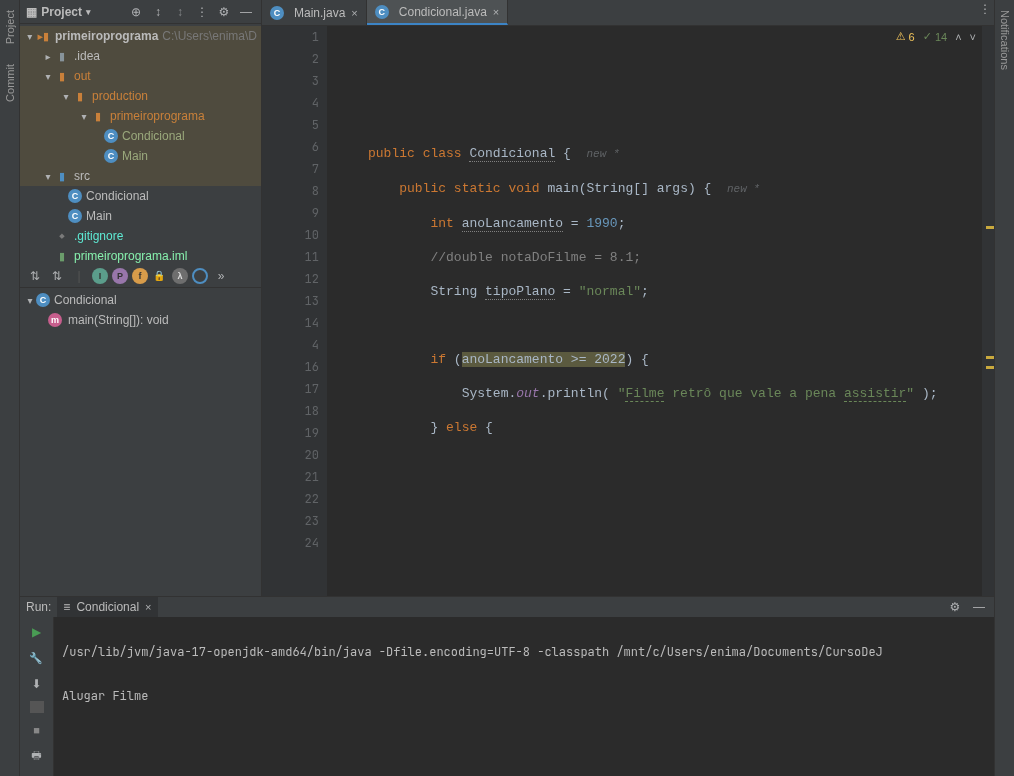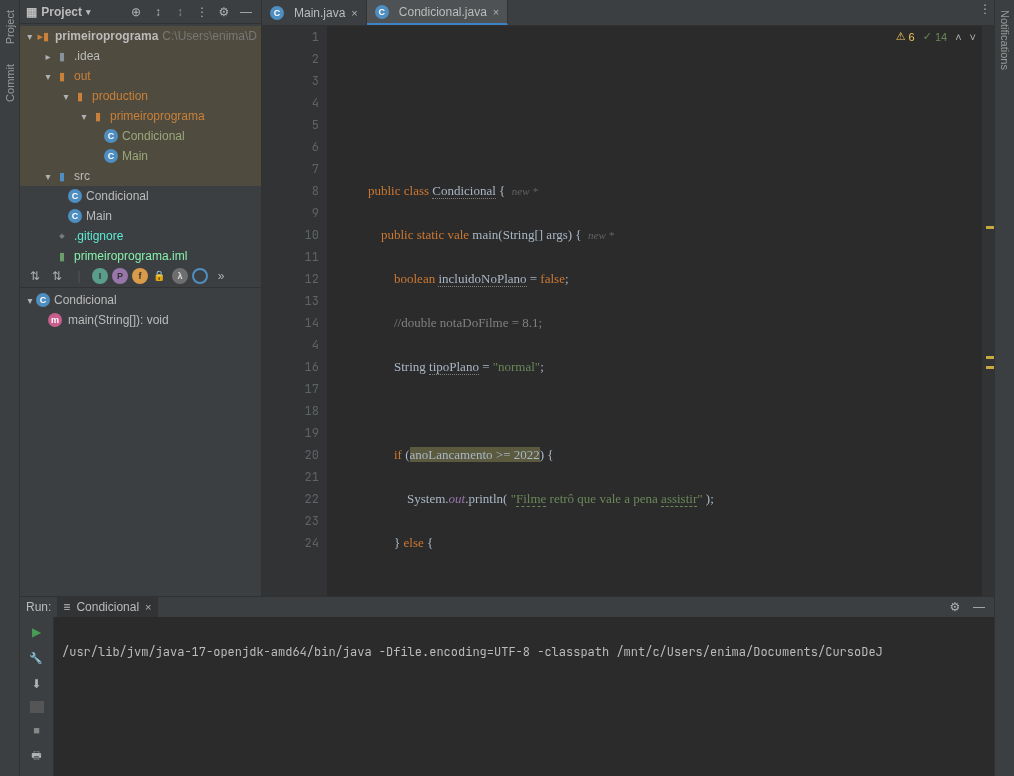--- a/index.html
+++ b/index.html
@@ -43,21 +43,21 @@
 .tab.active { background: #4e5254; border-bottom: 2px solid #3c84c6; }
 .tabstrip .spacer { flex: 1; }
 .editor-body { flex: 1; display: flex; position: relative; overflow: hidden; }
 .status-badges { position: absolute; top: 4px; right: 18px; display: flex; gap: 8px; align-items: center; font-size: 11px; z-index: 5; }
 .badge { display: inline-flex; align-items: center; gap: 3px; }
 .badge.warn { color: #f2c55c; }
 .badge.ok { color: #6a8759; }
 .badge.arrow { color: #afb1b3; cursor: pointer; }
 .gutter { width: 66px; background: #313335; border-right: 1px solid #2b2b2b; font-family: "JetBrains Mono","Consolas",monospace; font-size: 12px; color: #606366; text-align: right; padding-right: 8px; position: relative; }
 .gutter .ln { height: 22px; line-height: 22px; position: relative; }
-.code { flex: 1; font-family: Liberation Serif, serif; font-size: 13px; line-height: 22px; padding-left: 40px; color: #a9b7c6; white-space: pre; overflow-x: auto; }
+.code { flex: 1; font-family: Liberation Mono, monospace; font-size: 13px; line-height: 17px; padding-left: 40px; color: #a9b7c6; white-space: pre; overflow-x: auto; }
 .kw { color: #cc7832; font-weight: normal; }
 .str { color: #6a8759; }
 .num { color: #6897bb; }
 .com { color: #808080; }
 .fld { font-style: italic; color: #9876aa; }
 .hl { background: #5b5a3f; }
 .underline { border-bottom: 1px dotted #808080; }
 .hint { color: #606366; font-style: italic; font-size: 11px; }
 .wavylink { border-bottom: 1px dashed #6a8759; }
 @keyframes blink { 50% { opacity: 0; } }
@@ -241,22 +241,22 @@
           <div class="ln">21</div>
           <div class="ln">22</div>
           <div class="ln">23</div>
           <div class="ln">24</div>
         </div>
         <div class="code">
 <div> </div>
 <div> </div>
 <div> </div>
 <div><span class="kw">public</span> <span class="kw">class</span> <span class="underline">Condicional</span> <span>{</span>  <span class="hint">new *</span></div>
-<div>    <span class="kw">public</span> <span class="kw">static</span> <span class="kw">vale</span> <span>main</span><span>(String[] args) {</span>  <span class="hint">new *</span></div>
-<div>        <span class="kw">boolean</span> <span class="underline">incluidoNoPlano</span><span> = </span><span class="kw">false</span><span>;</span></div>
+<div>    <span class="kw">public</span> <span class="kw">static</span> <span class="kw">void</span> <span>main</span><span>(String[] args) {</span>  <span class="hint">new *</span></div>
+<div>        <span class="kw">int</span> <span class="underline">anoLancamento</span><span> = </span><span class="num">1990</span><span>;</span></div>
 <div>        <span class="com">//double notaDoFilme = 8.1;</span></div>
 <div>        <span>String </span><span class="underline">tipoPlano</span><span> = </span><span class="str">"normal"</span><span>;</span></div>
 <div> </div>
 <div>        <span class="kw">if</span><span> (</span><span class="hl">anoLancamento &gt;= 2022</span><span>) {</span></div>
 <div>            <span>System.</span><span class="fld">out</span><span>.println( </span><span class="str">"</span><span class="str wavylink">Filme</span><span class="str"> retrô que vale a pena </span><span class="str wavylink">assistir</span><span class="str">"</span><span> );</span></div>
 <div>        <span>} </span><span class="kw">else</span><span> {</span></div>
 
 
 
 
@@ -294,20 +294,21 @@
         <span class="icon-btn play-icon"></span>
         <span class="icon-btn wrench-icon"></span>
         <span class="icon-btn down-icon"></span>
         <span class="icon-btn" style="background:#555;width:14px;height:12px"></span>
         <span class="icon-btn stop-icon"></span>
         <span class="icon-btn print-icon"></span>
         <span class="icon-btn del-icon"></span>
       </div>
       <div class="run-output">
 <div>/usr/lib/jvm/java-17-openjdk-amd64/bin/java -Dfile.encoding=UTF-8 -classpath /mnt/c/Users/enima/Documents/CursoDeJ</div>
+<div>Alugar Filme</div>
 <div></div>
 
       </div>
     </div>
   </div>
 </div>
 
 <div class="right-toolstrip">
   <span class="vlabel">Notifications</span>
 </div>

